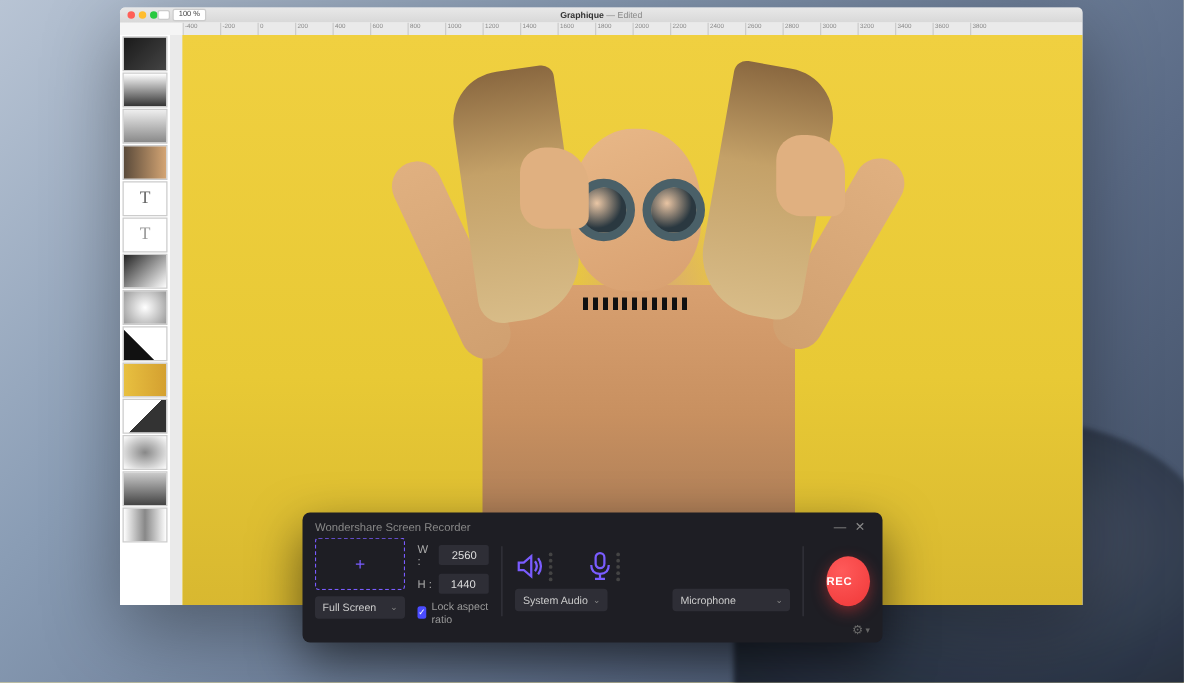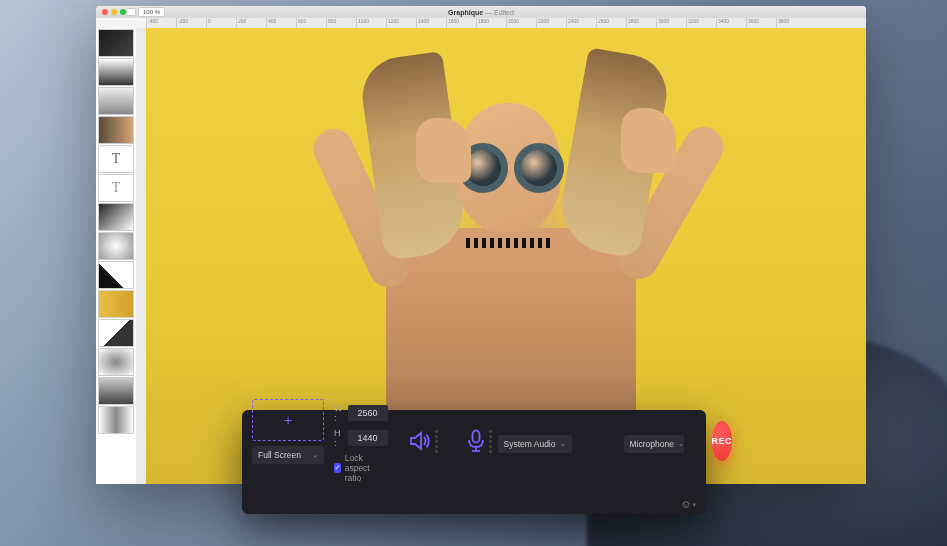--- a/index.html
+++ b/index.html
@@ -176,21 +176,21 @@
 }
 .select-box {
   height:18px; background:#2e2e36; border-radius:3px;
   display:flex; align-items:center; padding:0 6px; font-size:8.5px; color:#ccc;
   cursor:pointer; gap:4px; white-space:nowrap;
 }
 .chev { font-size:7px; color:#888; margin-left:auto;}
 .checkbox-row { display:flex; align-items:center; gap:4px; font-size:8.5px; color:#999;}
 .checkbox { width:10px; height:10px; background:#4a4cff; border-radius:2px; display:flex;align-items:center;justify-content:center;color:#fff;font-size:7px;}
 
-.audio-col { display:flex; flex-direction:row; align-items:flex-end; gap:6px; }
+.audio-col { display:flex; flex-direction:column; align-items:flex-start; gap:6px; }
 .audio-icons { display:flex; gap:28px; align-items:center; }
 .speaker-icon, .mic-icon { color:#7a5cff; }
 .vol-dots { display:flex; flex-direction:column; gap:2px; margin-left:3px;}
 .vol-dots i{width:3px;height:3px;background:#444;border-radius:50%;display:block;}
 .audio-selects { display:flex; gap:6px; }
 
 .rec-button {
   width:40px; height:40px; border-radius:50%;
   background:radial-gradient(circle at 35% 30%, #ff5a5a, #f03838);
   display:flex; align-items:center; justify-content:flex-start;
@@ -280,20 +280,26 @@
           <div class="lens"></div>
         </div>
       <div class="hand-l"></div>
         <div class="hand-r"></div>
       <div class="choker"></div>
     </div>
   </div>
 </div>
 
 <div class="recorder">
+  <div class="rec-titlebar">
+    <span>Wondershare Screen Recorder</span>
+    <span class="spacer"></span>
+    <span class="rec-min">—</span>
+    <span class="rec-close">✕</span>
+  </div>
 
   <div class="rec-body">
 
     <div class="rec-section" style="flex-direction:row;gap:10px;align-items:flex-start;">
       <div style="display:flex;flex-direction:column;gap:5px;">
         <div class="capture-area">
           <span>+</span>
         </div>
         <div class="select-box" style="width:72px;">
           <span>Full Screen</span>
@@ -350,21 +356,21 @@
               <i></i>
               <i></i>
             </div>
         </div>
       </div>
       <div class="audio-selects">
         <div class="select-box" style="width:74px;">
           <span>System Audio</span>
           <span class="chev">⌄</span>
         </div>
-        <div class="select-box" style="width:60px;margin-left:46px;">
+        <div class="select-box" style="width:94px;margin-left:46px;">
           <span>Microphone</span>
           <span class="chev">⌄</span>
         </div>
       </div>
     </div>
 
     <div class="divider"></div>
 
     <div class="rec-button">
       <span>REC</span>

